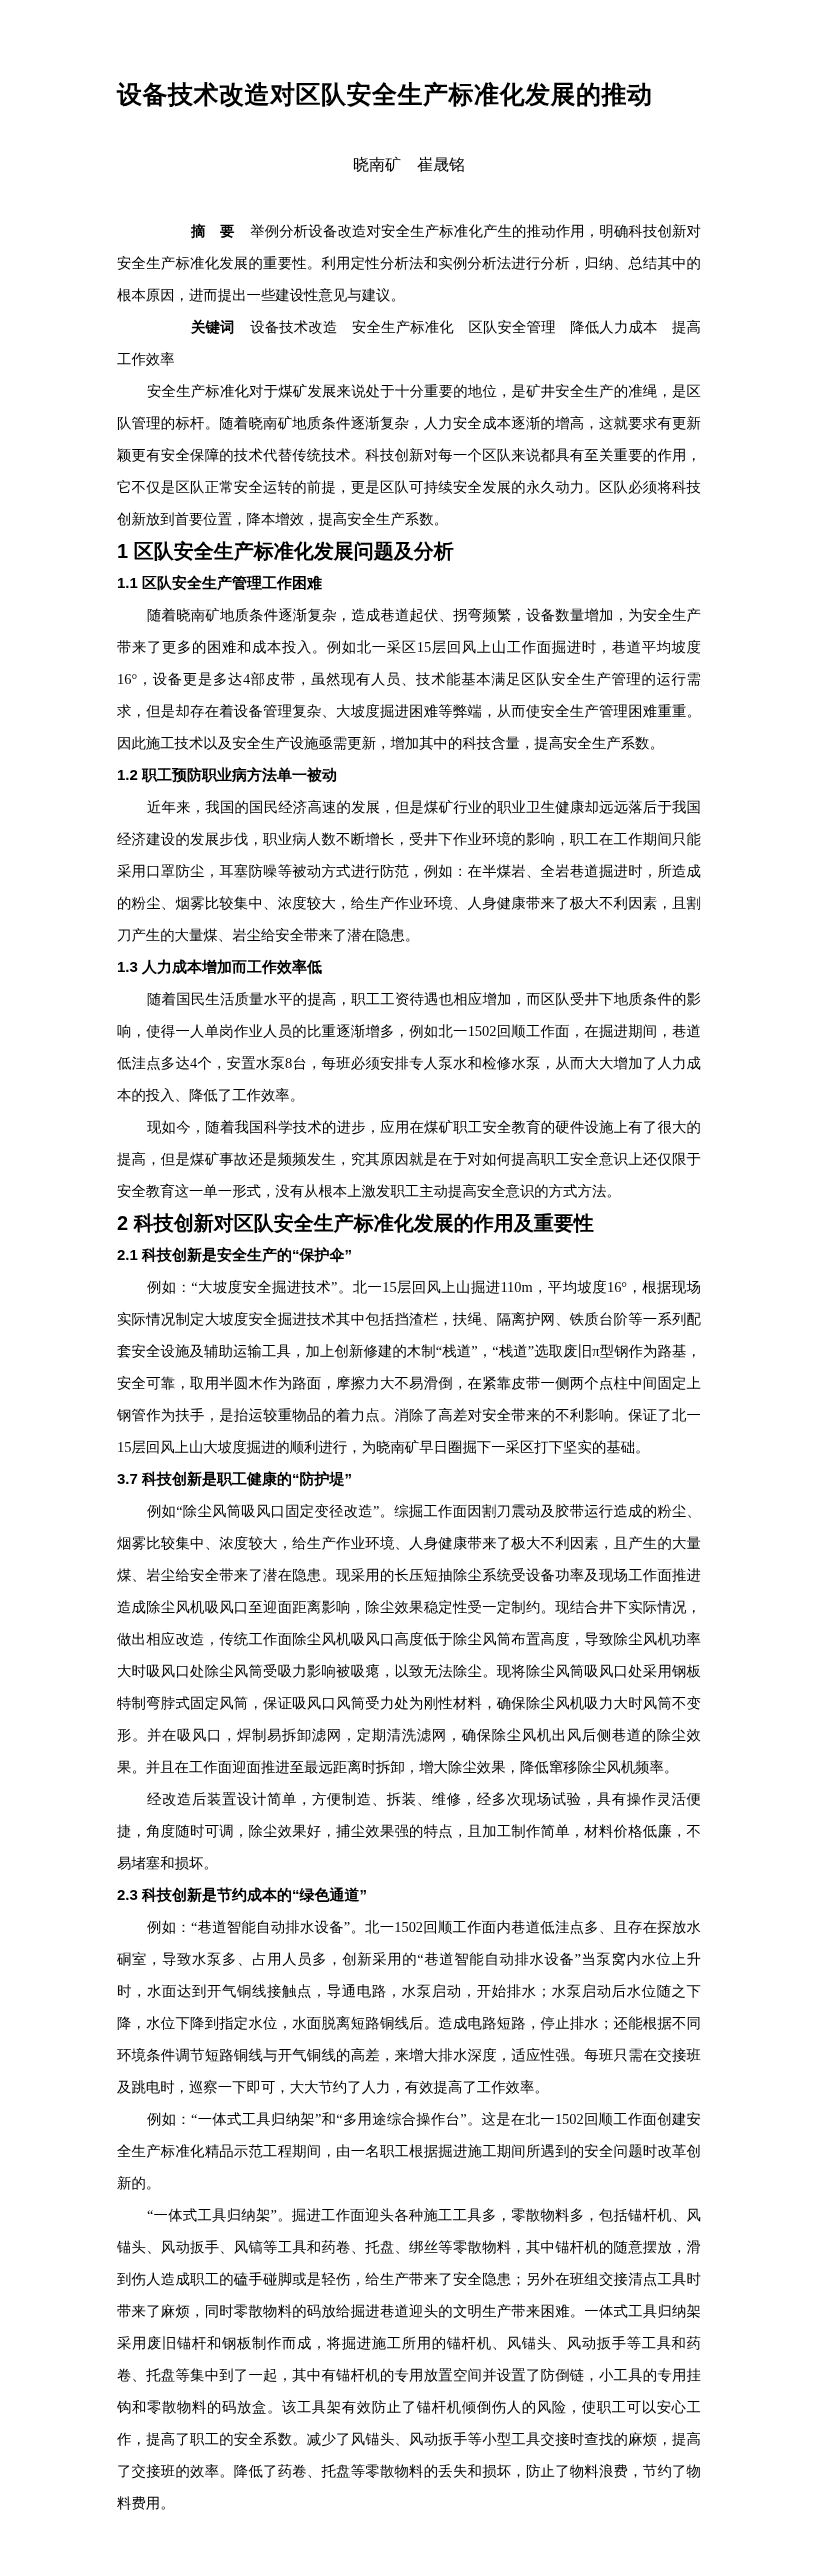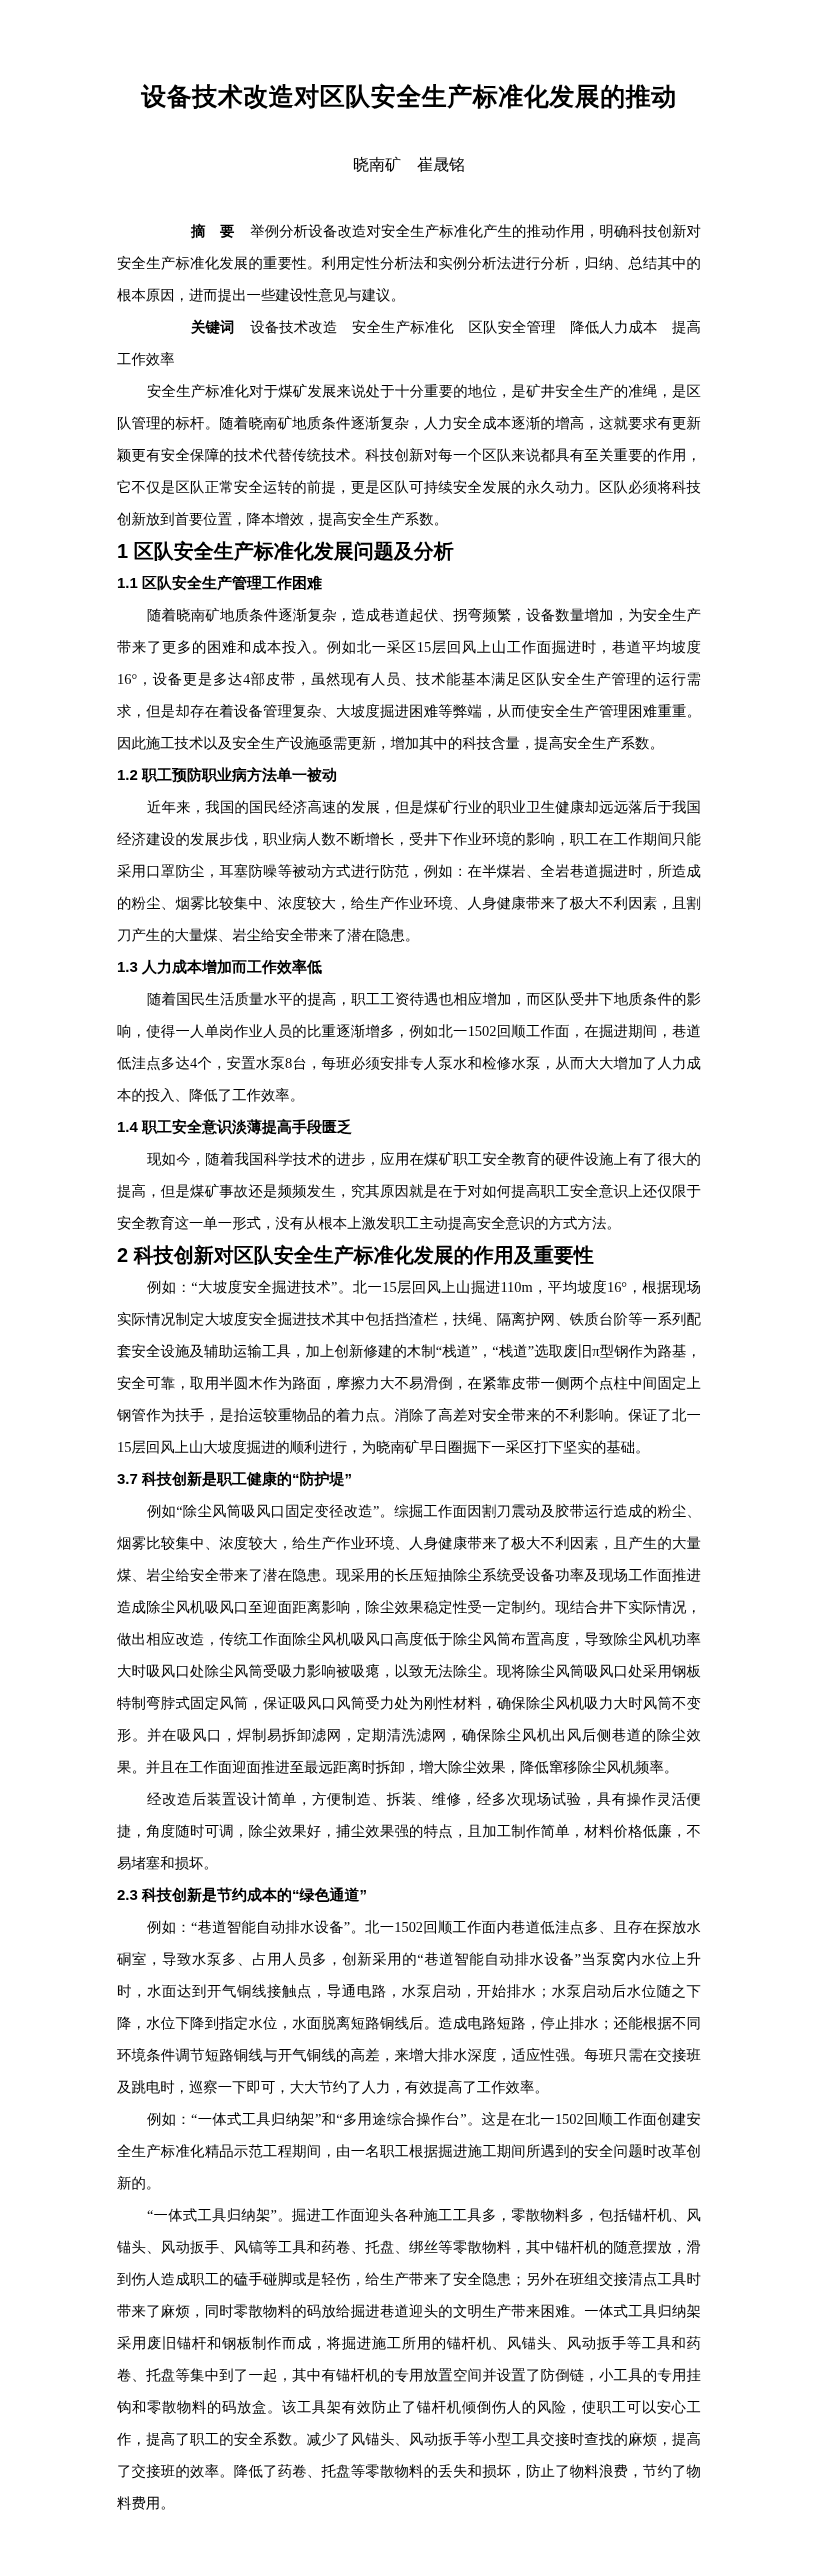--- a/index.html
+++ b/index.html
@@ -14,26 +14,26 @@
     margin: 0 auto;
     background: #ffffff;
     box-sizing: border-box;
     padding: 71px 117px 0 117px;
     color: #000000;
     overflow: hidden;
     font-family: "Liberation Serif", "DejaVu Serif", serif;
   }
   .doc-title {
     margin: 0;
-    font-family: Liberation Serif, serif;
+    font-family: Liberation Mono, monospace;
     font-weight: 700;
     font-size: 25px;
     line-height: 52px;
     letter-spacing: 0.5px;
-    text-align: center;
+    text-align: left;
     white-space: nowrap;
   }
   .author-line {
     margin: 33px 0 0 0;
     font-size: 16px;
     line-height: 17.5px;
     text-align: center;
   }
   .block {
     margin: 0;
@@ -79,24 +79,24 @@
   <h2 class="block heading-1">1 区队安全生产标准化发展问题及分析</h2>
   <h3 class="block heading-2">1.1 区队安全生产管理工作困难</h3>
   <p class="block indent">随着晓南矿地质条件逐渐复杂，造成巷道起伏、拐弯频繁，设备数量增加，为安全生产带来了更多的困难和成本投入。例如北一采区15层回风上山工作面掘进时，巷道平均坡度16°，设备更是多达4部皮带，虽然现有人员、技术能基本满足区队安全生产管理的运行需求，但是却存在着设备管理复杂、大坡度掘进困难等弊端，从而使安全生产管理困难重重。因此施工技术以及安全生产设施亟需更新，增加其中的科技含量，提高安全生产系数。</p>
 
   <h3 class="block heading-2">1.2 职工预防职业病方法单一被动</h3>
   <p class="block indent">近年来，我国的国民经济高速的发展，但是煤矿行业的职业卫生健康却远远落后于我国经济建设的发展步伐，职业病人数不断增长，受井下作业环境的影响，职工在工作期间只能采用口罩防尘，耳塞防噪等被动方式进行防范，例如：在半煤岩、全岩巷道掘进时，所造成的粉尘、烟雾比较集中、浓度较大，给生产作业环境、人身健康带来了极大不利因素，且割刀产生的大量煤、岩尘给安全带来了潜在隐患。</p>
 
   <h3 class="block heading-2">1.3 人力成本增加而工作效率低</h3>
   <p class="block indent">随着国民生活质量水平的提高，职工工资待遇也相应增加，而区队受井下地质条件的影响，使得一人单岗作业人员的比重逐渐增多，例如北一1502回顺工作面，在掘进期间，巷道低洼点多达4个，安置水泵8台，每班必须安排专人泵水和检修水泵，从而大大增加了人力成本的投入、降低了工作效率。</p>
 
-  <h3 class="block heading-2">1.4 职工安全意识淡薄提高手段匮乏</h3>
   <p class="block indent">现如今，随着我国科学技术的进步，应用在煤矿职工安全教育的硬件设施上有了很大的提高，但是煤矿事故还是频频发生，究其原因就是在于对如何提高职工安全意识上还仅限于安全教育这一单一形式，没有从根本上激发职工主动提高安全意识的方式方法。</p>
 
   <h2 class="block heading-1">2 科技创新对区队安全生产标准化发展的作用及重要性</h2>
+  <h3 class="block heading-2">2.1 科技创新是安全生产的“保护伞”</h3>
   <p class="block indent">例如：“大坡度安全掘进技术”。北一15层回风上山掘进110m，平均坡度16°，根据现场实际情况制定大坡度安全掘进技术其中包括挡渣栏，扶绳、隔离护网、铁质台阶等一系列配套安全设施及辅助运输工具，加上创新修建的木制“栈道”，“栈道”选取废旧π型钢作为路基，安全可靠，取用半圆木作为路面，摩擦力大不易滑倒，在紧靠皮带一侧两个点柱中间固定上钢管作为扶手，是抬运较重物品的着力点。消除了高差对安全带来的不利影响。保证了北一15层回风上山大坡度掘进的顺利进行，为晓南矿早日圈掘下一采区打下坚实的基础。</p>
 
   <h3 class="block heading-2">3.7 科技创新是职工健康的“防护堤”</h3>
   <p class="block indent">例如“除尘风筒吸风口固定变径改造”。综掘工作面因割刀震动及胶带运行造成的粉尘、烟雾比较集中、浓度较大，给生产作业环境、人身健康带来了极大不利因素，且产生的大量煤、岩尘给安全带来了潜在隐患。现采用的长压短抽除尘系统受设备功率及现场工作面推进造成除尘风机吸风口至迎面距离影响，除尘效果稳定性受一定制约。现结合井下实际情况，做出相应改造，传统工作面除尘风机吸风口高度低于除尘风筒布置高度，导致除尘风机功率大时吸风口处除尘风筒受吸力影响被吸瘪，以致无法除尘。现将除尘风筒吸风口处采用钢板特制弯脖式固定风筒，保证吸风口风筒受力处为刚性材料，确保除尘风机吸力大时风筒不变形。并在吸风口，焊制易拆卸滤网，定期清洗滤网，确保除尘风机出风后侧巷道的除尘效果。并且在工作面迎面推进至最远距离时拆卸，增大除尘效果，降低窜移除尘风机频率。</p>
   <p class="block indent">经改造后装置设计简单，方便制造、拆装、维修，经多次现场试验，具有操作灵活便捷，角度随时可调，除尘效果好，捕尘效果强的特点，且加工制作简单，材料价格低廉，不易堵塞和损坏。</p>
 
   <h3 class="block heading-2">2.3 科技创新是节约成本的“绿色通道”</h3>
   <p class="block indent">例如：“巷道智能自动排水设备”。北一1502回顺工作面内巷道低洼点多、且存在探放水硐室，导致水泵多、占用人员多，创新采用的“巷道智能自动排水设备”当泵窝内水位上升时，水面达到开气铜线接触点，导通电路，水泵启动，开始排水；水泵启动后水位随之下降，水位下降到指定水位，水面脱离短路铜线后。造成电路短路，停止排水；还能根据不同环境条件调节短路铜线与开气铜线的高差，来增大排水深度，适应性强。每班只需在交接班及跳电时，巡察一下即可，大大节约了人力，有效提高了工作效率。</p>
 
   <p class="block indent">例如：“一体式工具归纳架”和“多用途综合操作台”。这是在北一1502回顺工作面创建安全生产标准化精品示范工程期间，由一名职工根据掘进施工期间所遇到的安全问题时改革创新的。</p>

